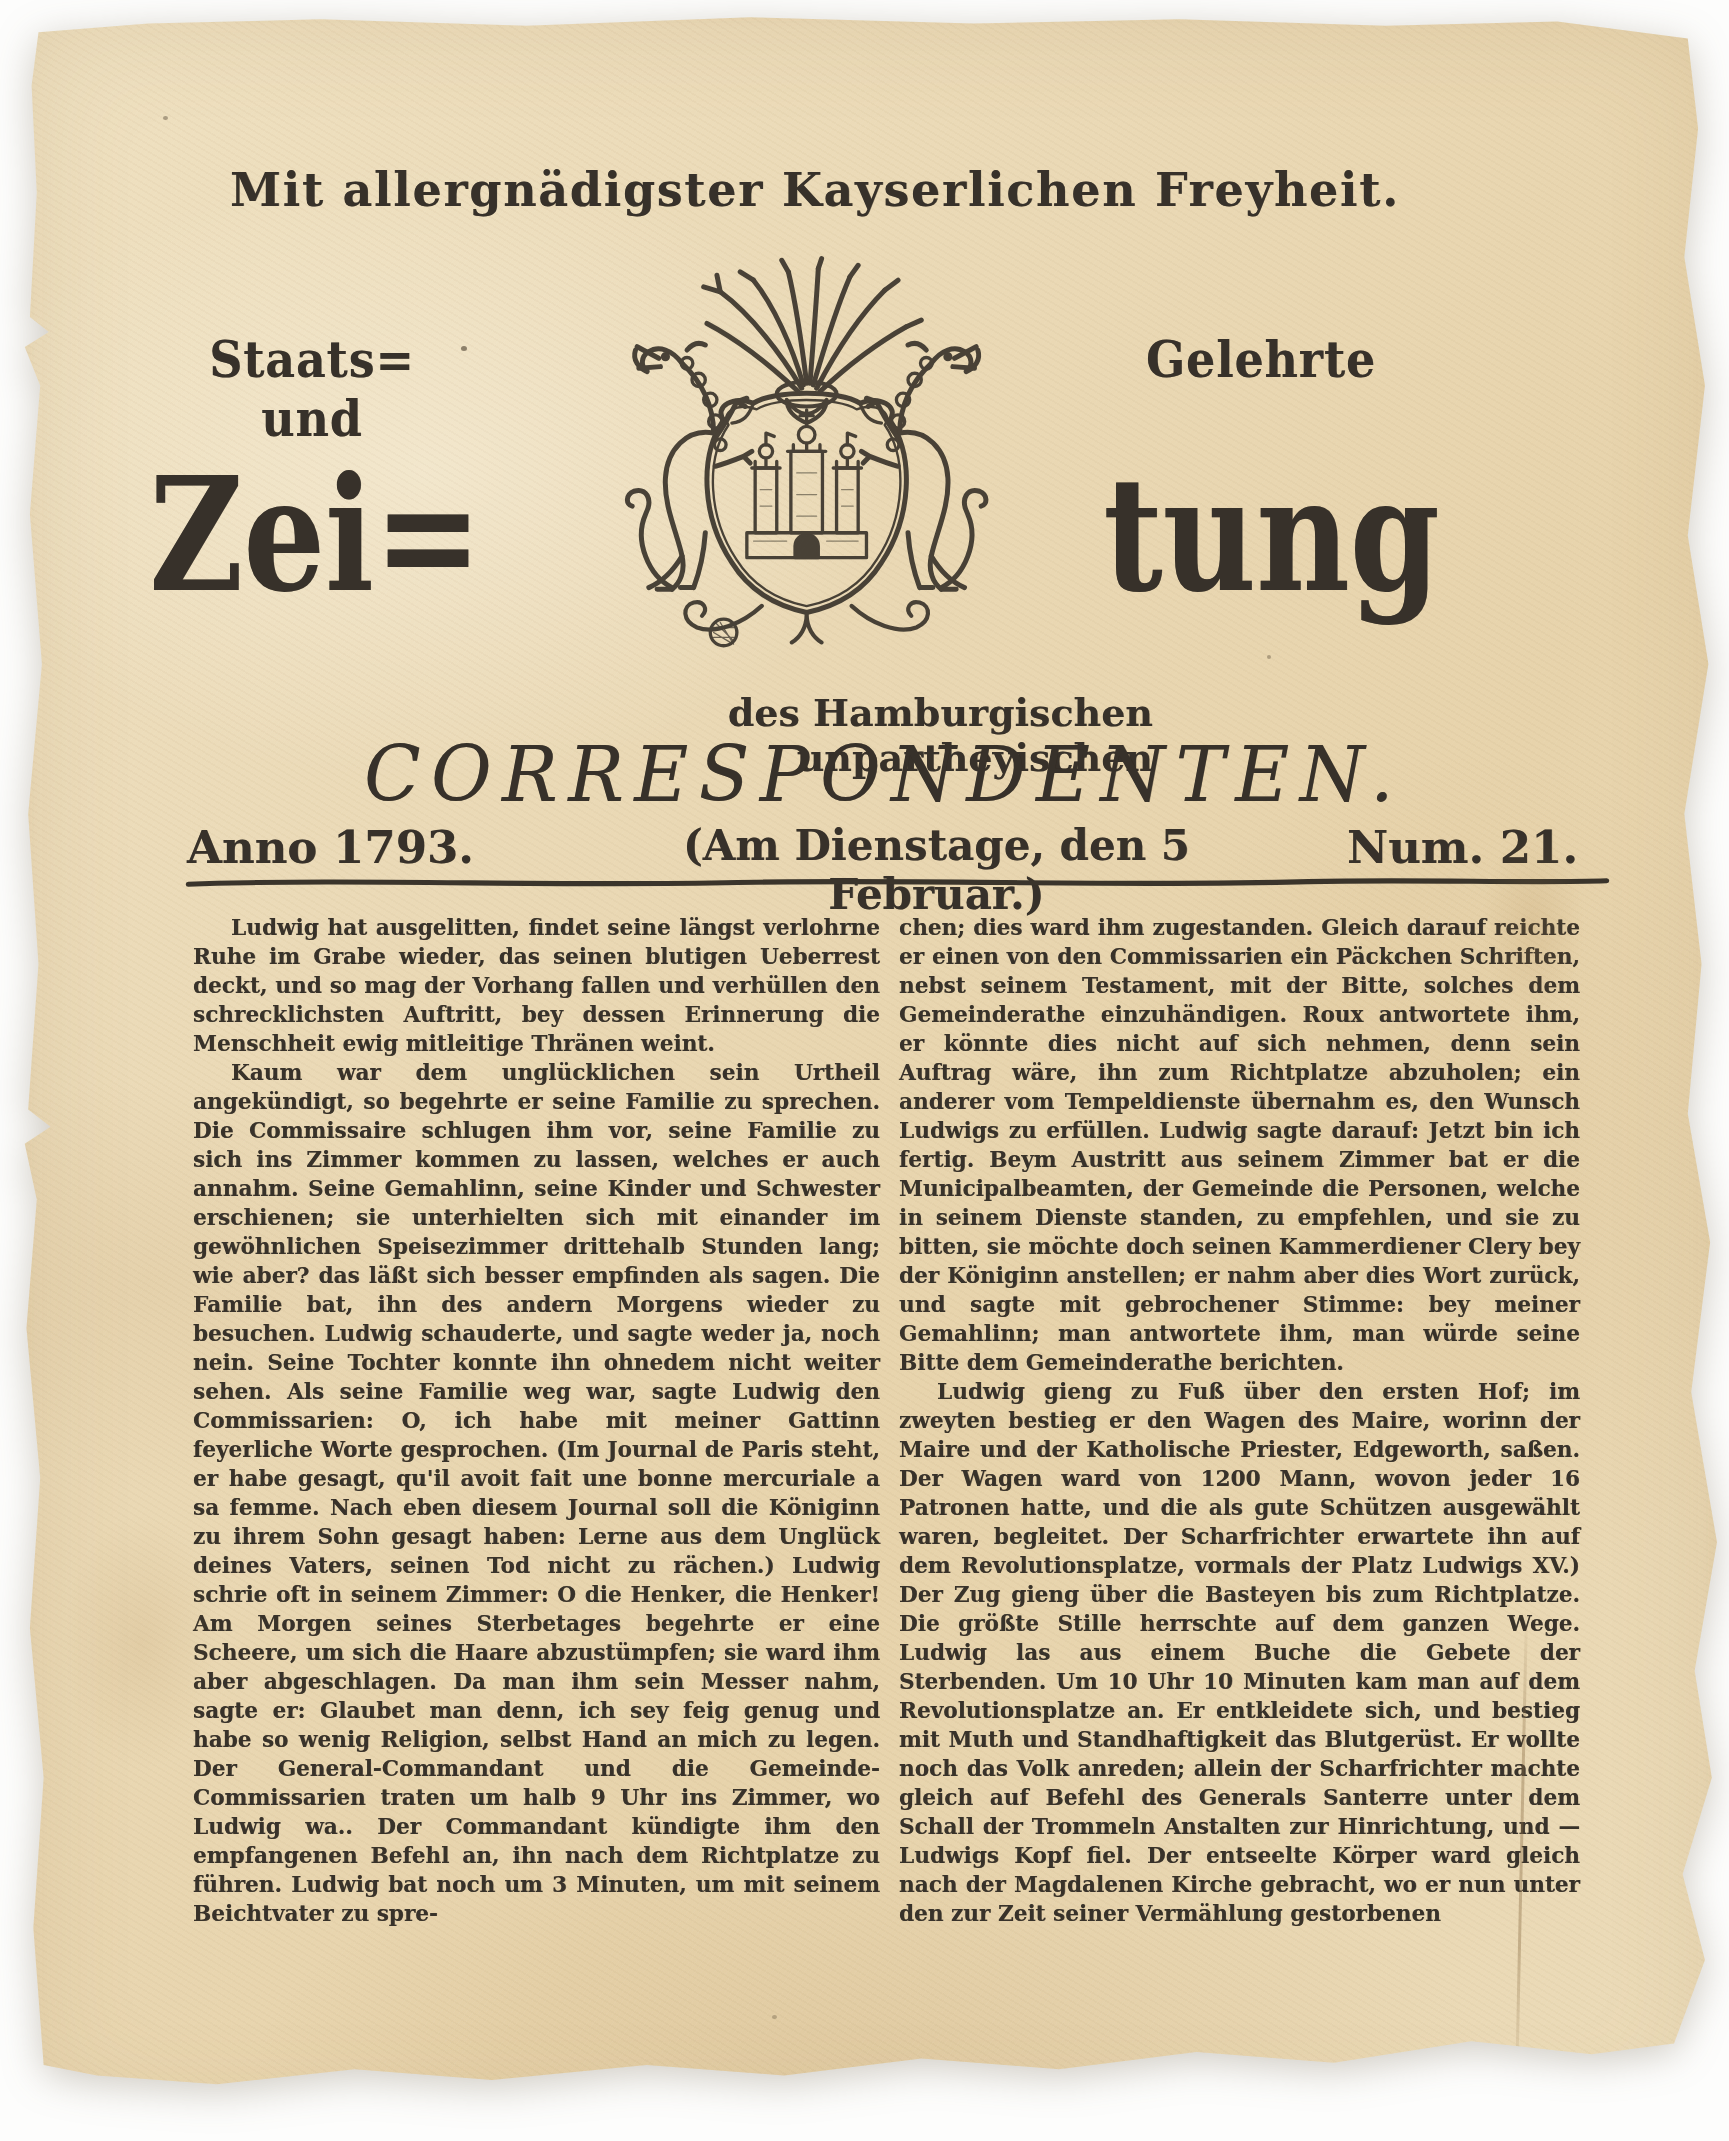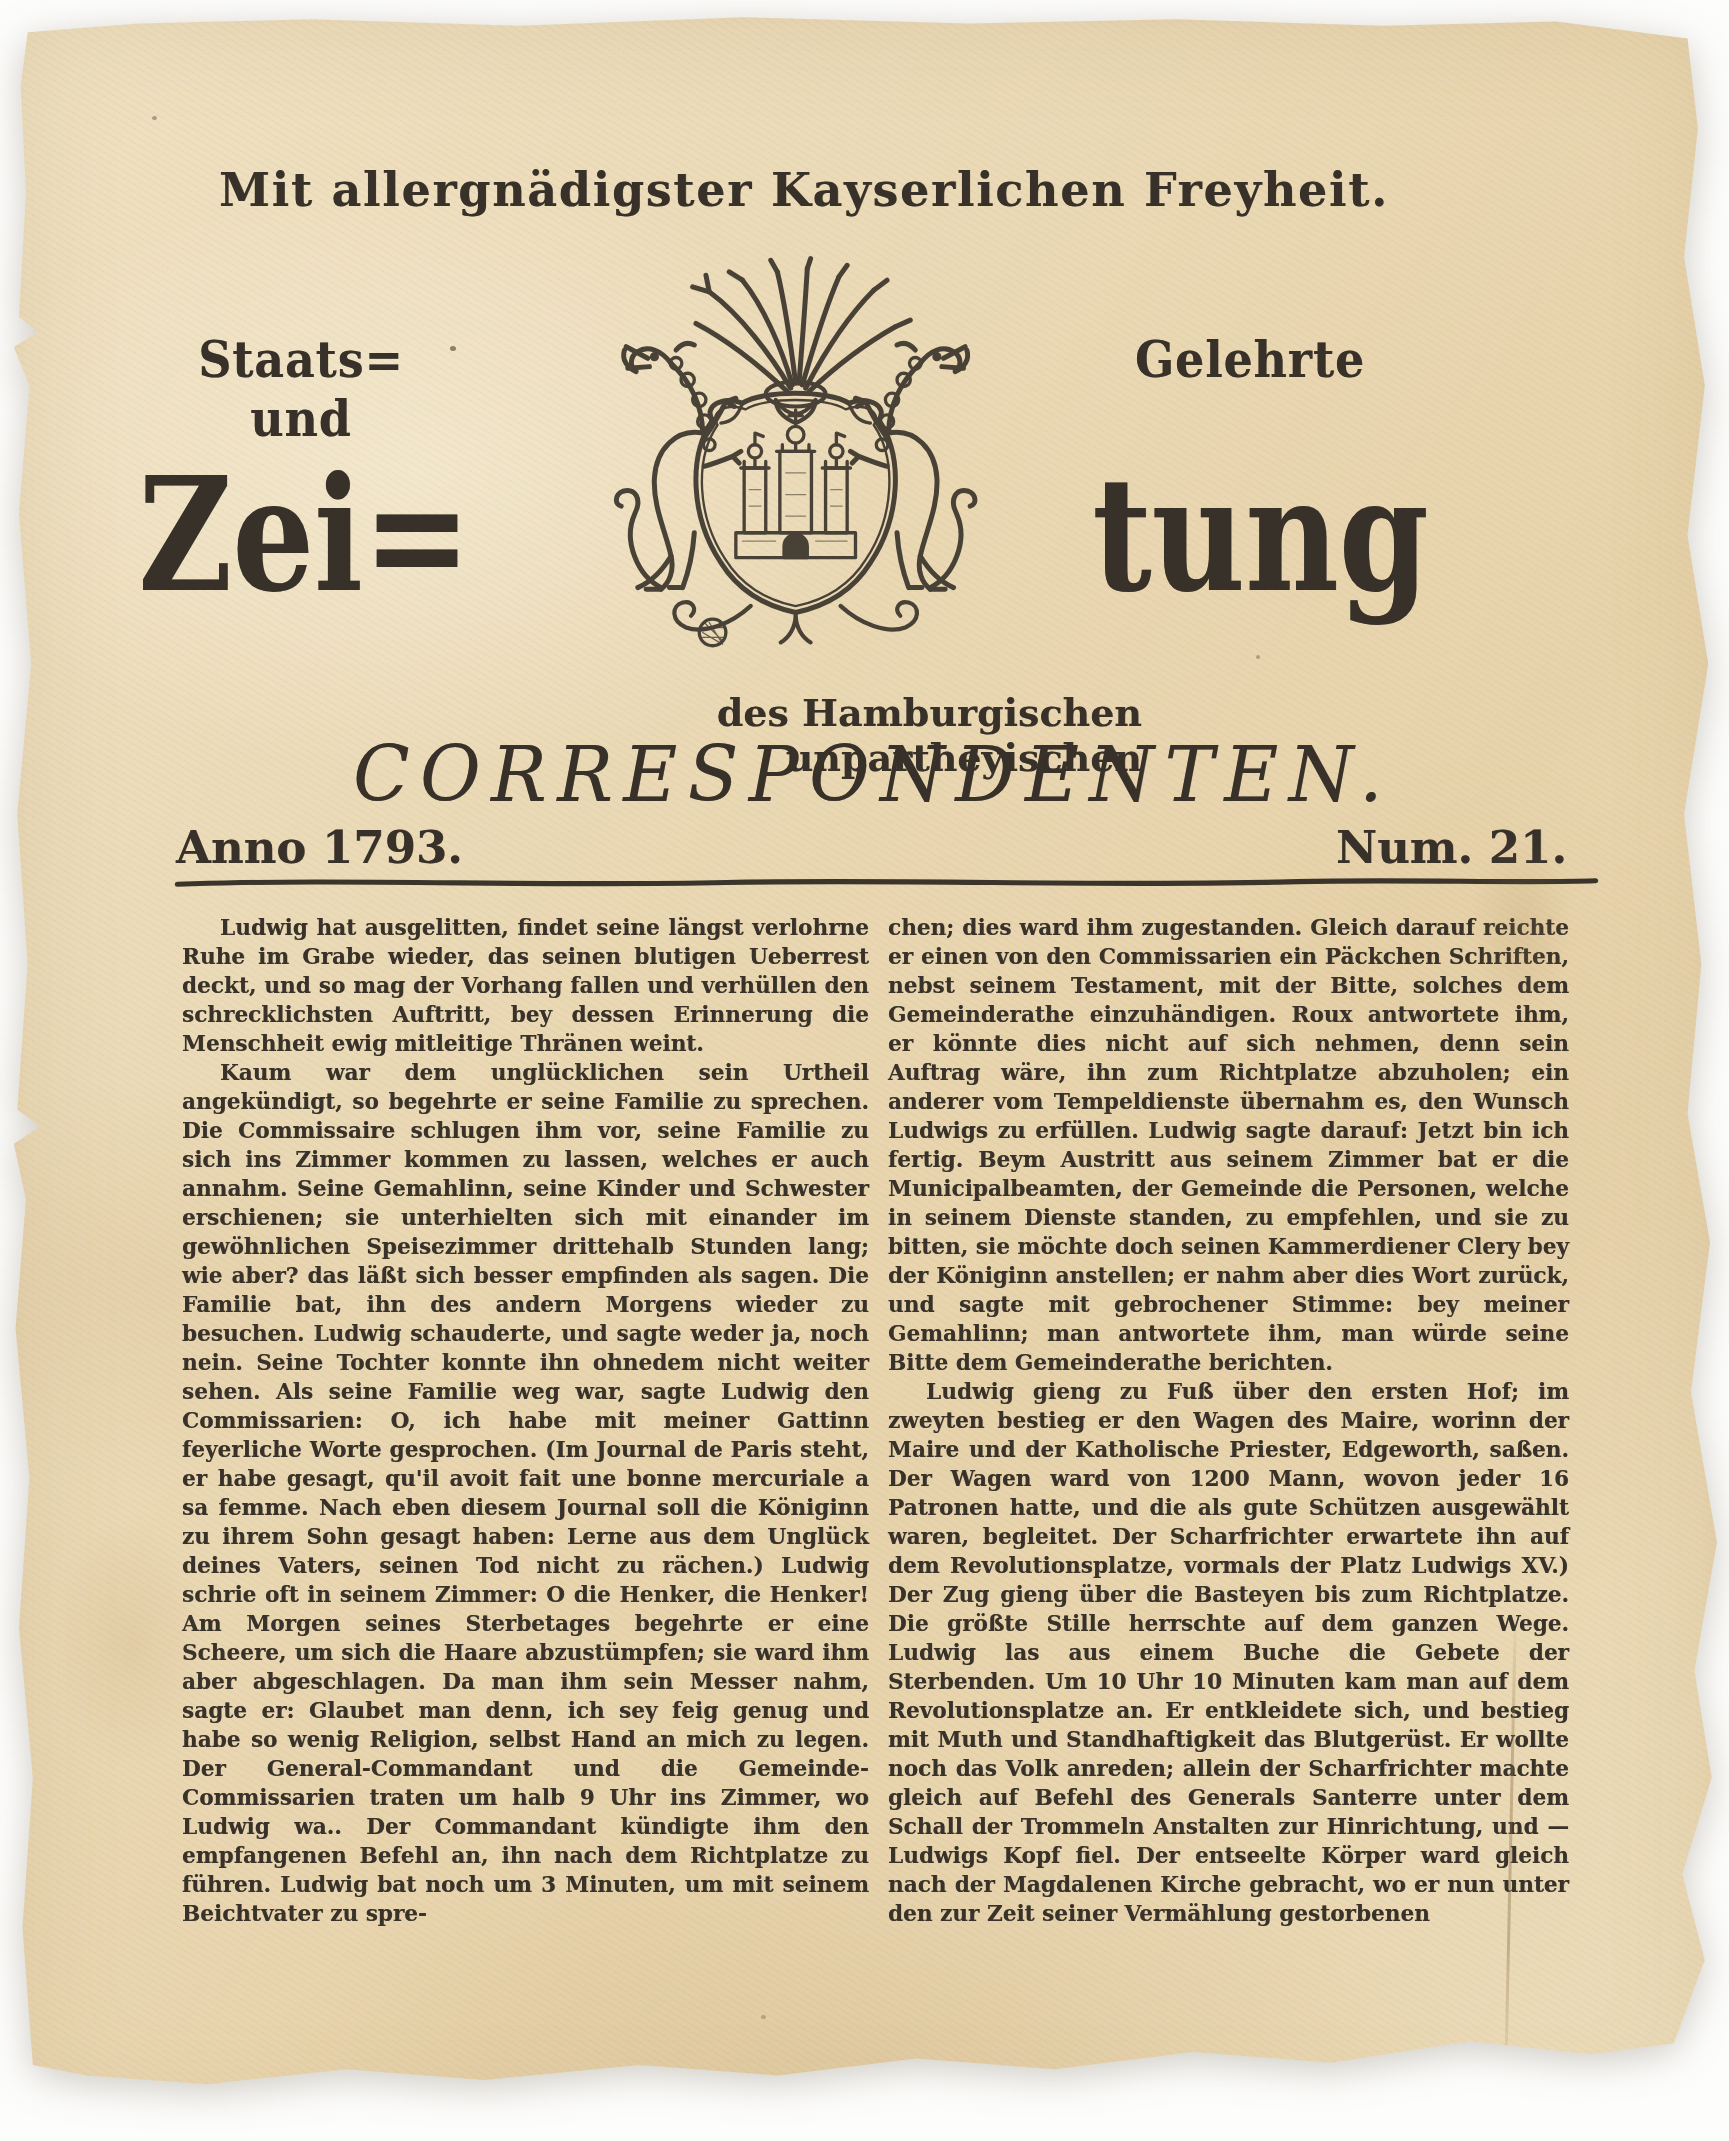--- a/index.html
+++ b/index.html
@@ -17,20 +17,21 @@
       radial-gradient(ellipse 432px 346px at 8% 60%, rgba(188,152,98,.12), transparent 60%),
       linear-gradient(128deg,#efe1c1 0%,#ebdab7 30%,#e7d3ab 62%,#ecdcba 100%);
     clip-path: polygon(
       1.6% 1.5%, 8% 1.1%, 18% 0.9%, 30% 1.2%, 43% 0.8%, 56% 1.1%, 68% 0.9%, 80% 1.2%, 90% 1.0%, 97.6% 1.8%,
       98.2% 6%, 97.4% 12%, 98.6% 18%, 97.6% 25%, 98.8% 31%, 97.4% 38%, 98.4% 45%, 97.6% 52%, 98.9% 58%,
       97.8% 65%, 99.3% 72%, 98.0% 78%, 99.0% 83%, 97.3% 87.5%, 98.6% 91.5%, 96.8% 95.4%,
       92% 95.9%, 85% 95.3%, 77% 96.3%, 69% 95.8%, 61% 96.6%, 53% 96.1%, 45% 96.9%, 37% 96.4%,
       28% 97.1%, 20% 96.6%, 12% 97.3%, 5% 96.9%, 1.9% 96.4%,
       1.3% 90%, 1.9% 83%, 1.1% 76%, 1.7% 69%, 0.9% 62%, 1.5% 56%, 0.8% 53.4%, 2.3% 52.6%, 1.0% 51.8%,
       1.6% 45%, 1.0% 38%, 1.8% 31%, 1.1% 24%, 1.7% 18%, 0.8% 16.2%, 2.2% 15.5%, 1.1% 14.8%, 1.5% 9%, 1.2% 4%);
+    margin-left: 11px;
   }
   .paper::after{
     content:"";position:absolute;inset:0;pointer-events:none;
     box-shadow: inset 0 0 121px rgba(150,115,65,.20), inset 0 0 26px rgba(150,115,65,.14);
   }
   .paper::before{
     content:"";position:absolute;inset:0;pointer-events:none;opacity:.05;
     background:
       repeating-linear-gradient(31deg, rgba(120,90,50,.5) 0 1.7px, transparent 1.7px 6px),
       repeating-linear-gradient(-54deg, rgba(255,255,255,.7) 0 0.9px, transparent 0.9px 5.2px);
@@ -158,20 +159,21 @@
             <circle cx="162" cy="452" r="16" stroke-width="4"></circle>
             <path d="M152,440 l22,22 M150,452 l20,12 M158,440 l16,26 M150,446 h26 M150,458 h24" stroke-width="1.6" opacity=".8"></path>
           </g>
         </svg>
       </div>
 
       <div class="abs ink subtitle">des Hamburgischen unpartheyischen</div>
       <div class="abs ink title-caps">CORRESPONDENTEN.</div>
 
       <div class="abs ink dateline dl-anno">Anno 1793.</div>
+      <div class="abs ink dateline dl-mid">(Am Dienstage, den 5 Februar.)</div>
       <div class="abs ink dateline dl-num">Num. 21.</div>
 
       <svg class="abs rule" viewBox="0 0 1650 22" preserveAspectRatio="none">
         <path d="M5,13 C200,6 420,16 640,11 C860,7 1080,16 1300,10 C1420,7 1560,12 1645,9" stroke="#3a342b" stroke-width="6" fill="none" stroke-linecap="round"></path>
       </svg>
 
       <div class="abs columns">
         <div class="col col-left">
           <p>Ludwig hat ausgelitten, findet seine längst verlohrne Ruhe im Grabe wieder, das seinen blutigen Ueberrest deckt, und so mag der Vorhang fallen und verhüllen den schrecklichsten Auftritt, bey dessen Erinnerung die Menschheit ewig mitleitige Thränen weint.</p>
           <p>Kaum war dem unglücklichen sein Urtheil angekündigt, so begehrte er seine Familie zu sprechen. Die Commissaire schlugen ihm vor, seine Familie zu sich ins Zimmer kommen zu lassen, welches er auch annahm. Seine Gemahlinn, seine Kinder und Schwester erschienen; sie unterhielten sich mit einander im gewöhnlichen Speisezimmer drittehalb Stunden lang; wie aber? das läßt sich besser empfinden als sagen. Die Familie bat, ihn des andern Morgens wieder zu besuchen. Ludwig schauderte, und sagte weder ja, noch nein. Seine Tochter konnte ihn ohnedem nicht weiter sehen. Als seine Familie weg war, sagte Ludwig den Commissarien: O, ich habe mit meiner Gattinn feyerliche Worte gesprochen. (Im Journal de Paris steht, er habe gesagt, qu'il avoit fait une bonne mercuriale a sa femme. Nach eben diesem Journal soll die Königinn zu ihrem Sohn gesagt haben: Lerne aus dem Unglück deines Vaters, seinen Tod nicht zu rächen.) Ludwig schrie oft in seinem Zimmer: O die Henker, die Henker! Am Morgen seines Sterbetages begehrte er eine Scheere, um sich die Haare abzustümpfen; sie ward ihm aber abgeschlagen. Da man ihm sein Messer nahm, sagte er: Glaubet man denn, ich sey feig genug und habe so wenig Religion, selbst Hand an mich zu legen. Der General-Commandant und die Gemeinde-Commissarien traten um halb 9 Uhr ins Zimmer, wo Ludwig wa.. Der Commandant kündigte ihm den empfangenen Befehl an, ihn nach dem Richtplatze zu führen. Ludwig bat noch um 3 Minuten, um mit seinem Beichtvater zu spre-</p>

